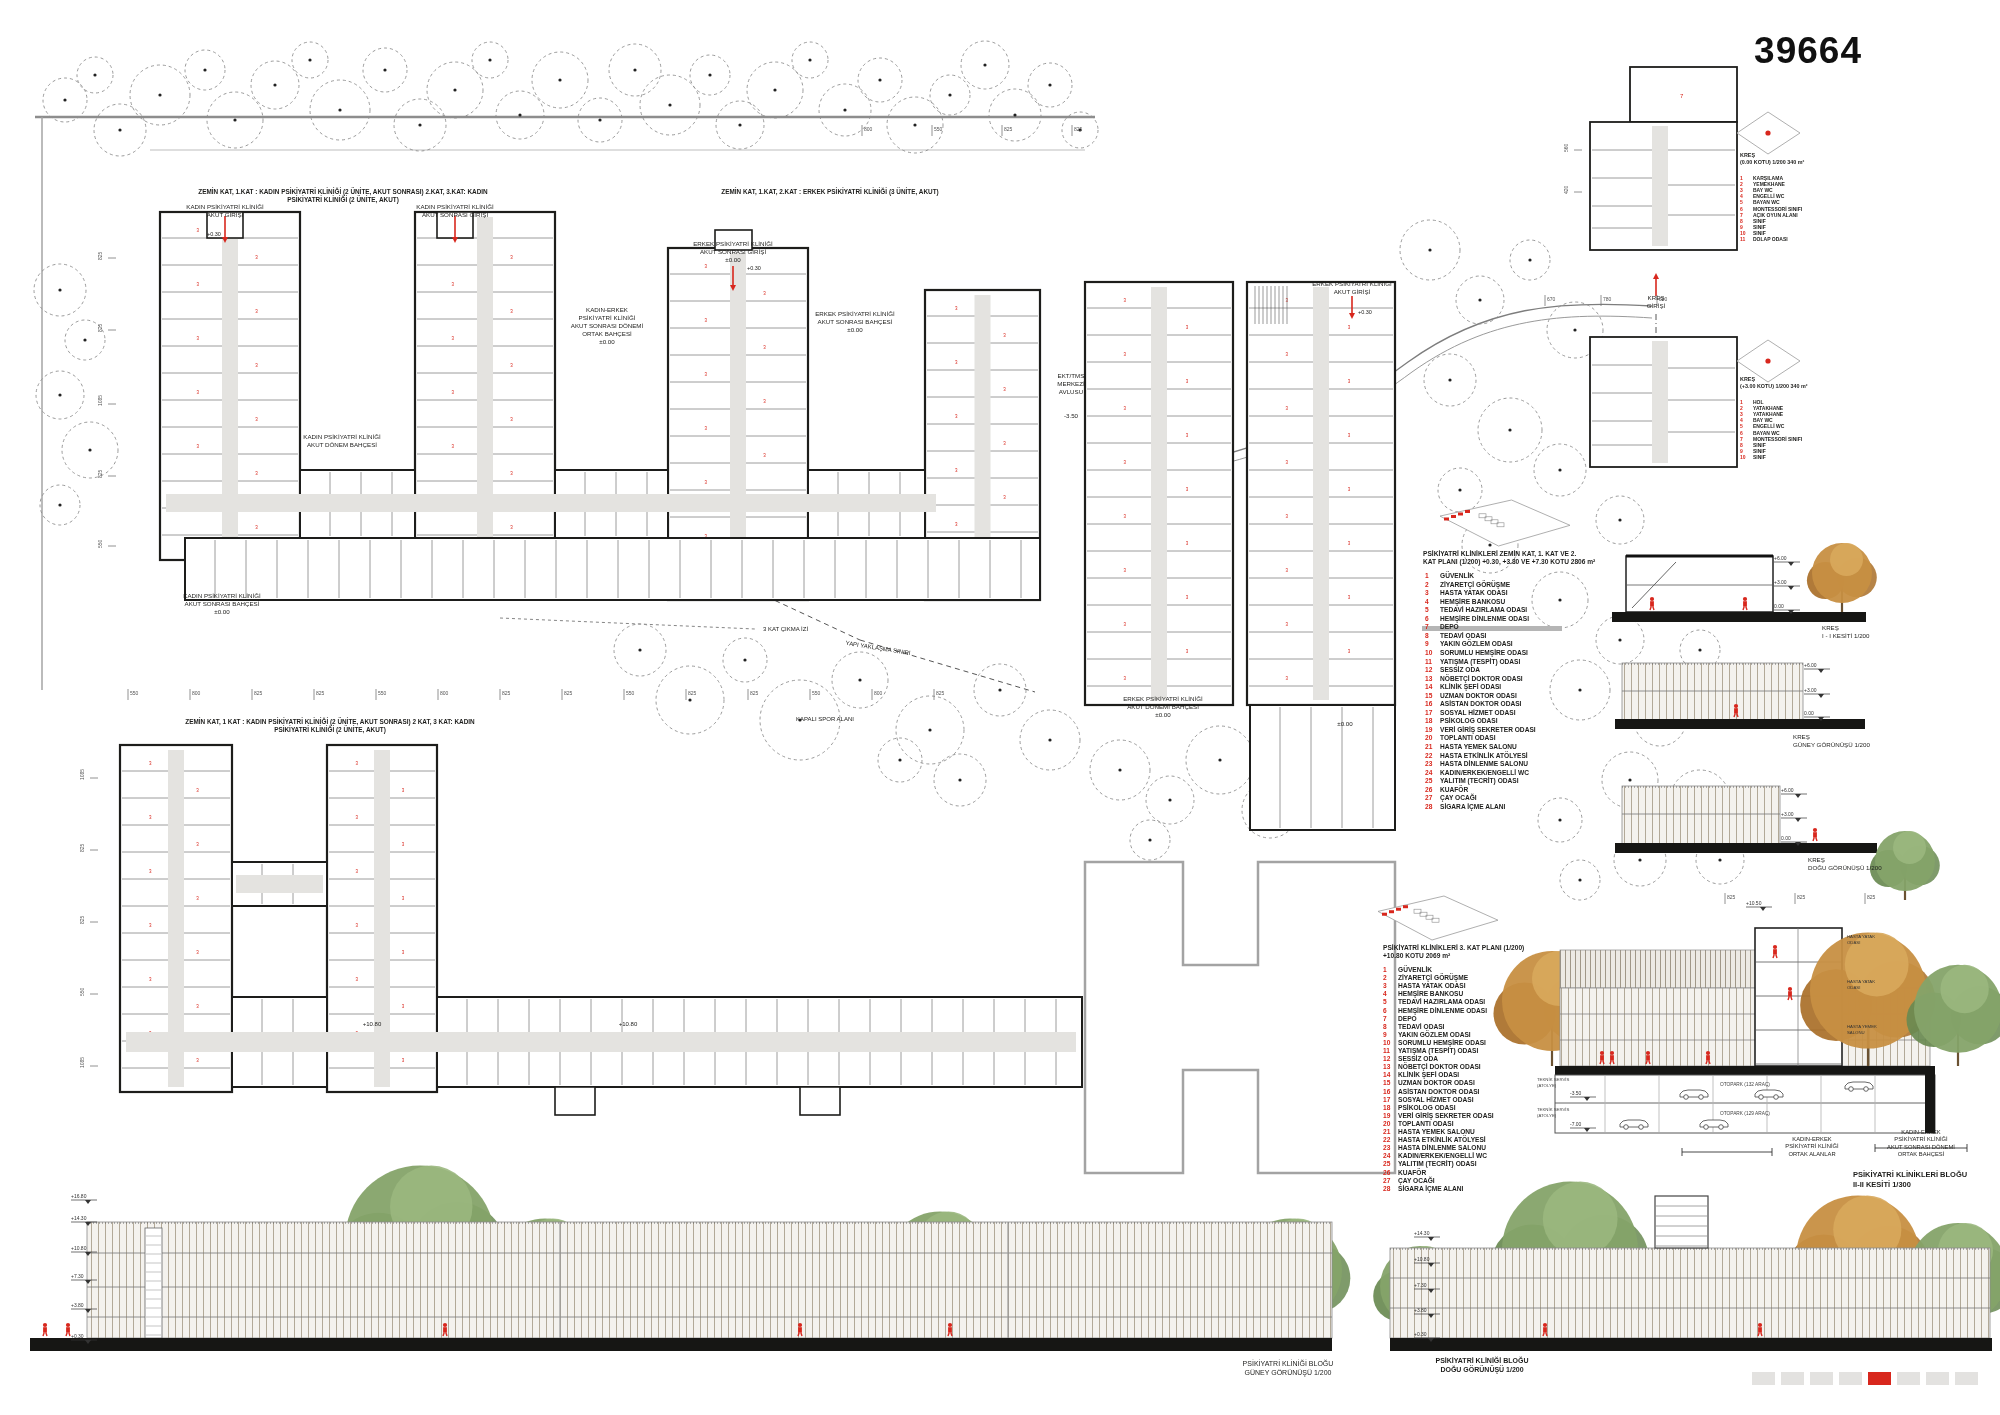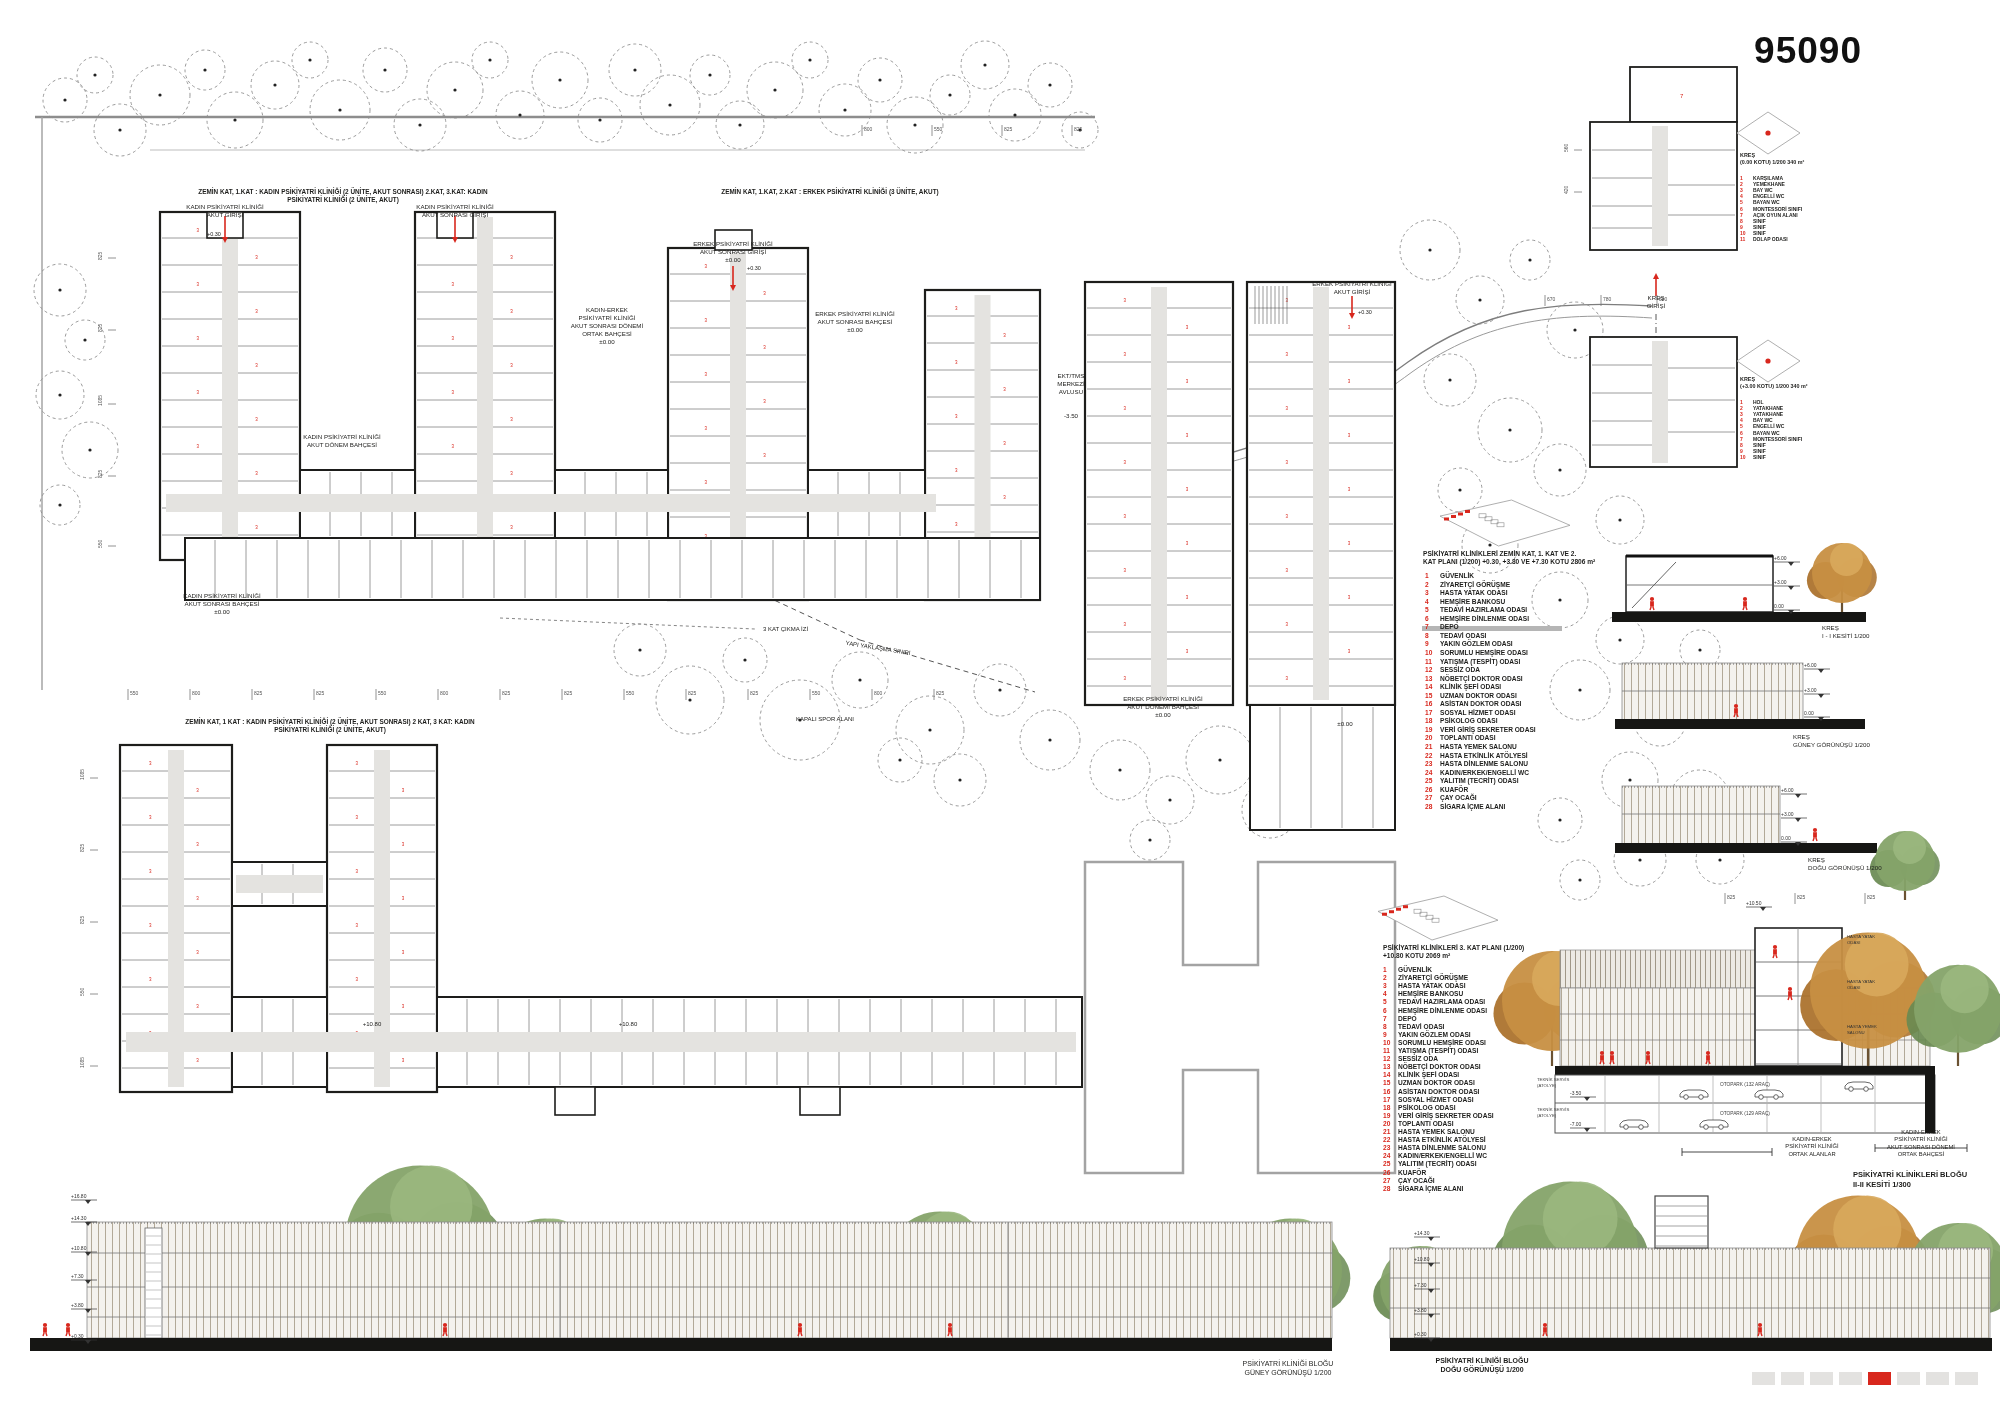--- a/index.html
+++ b/index.html
@@ -1081,21 +1081,21 @@
       <text x="1570" y="1095" font-size="5" fill="#333" font-family="Liberation Sans,sans-serif">-3.50</text>
       <line x1="1570" y1="1097" x2="1596" y2="1097" stroke="#333" stroke-width="0.7"></line>
       <polygon points="1584,1097 1590,1097 1587,1101" fill="#333"></polygon>
       <text x="1570" y="1126" font-size="5" fill="#333" font-family="Liberation Sans,sans-serif">-7.00</text>
       <line x1="1570" y1="1128" x2="1596" y2="1128" stroke="#333" stroke-width="0.7"></line>
       <polygon points="1584,1128 1590,1128 1587,1132" fill="#333"></polygon>
       <text x="1746" y="905" font-size="5" fill="#333" font-family="Liberation Sans,sans-serif">+10.50</text>
       <line x1="1746" y1="907" x2="1772" y2="907" stroke="#333" stroke-width="0.7"></line>
       <polygon points="1760,907 1766,907 1763,911" fill="#333"></polygon>
     </svg>
-  <div id="board-number">95090</div>
+  <div id="board-number">39664</div>
   <div id="textlayer">
       <div class="anno center" style="font-size: 6.4px; font-weight: 700; left: 193px; top: 188px;">ZEMİN KAT, 1.KAT : KADIN PSİKİYATRİ KLİNİĞİ (2 ÜNİTE, AKUT SONRASI) 2.KAT, 3.KAT: KADIN PSİKİYATRİ KLİNİĞİ (2 ÜNİTE, AKUT)</div>
       <div class="anno center" style="font-size: 6.4px; font-weight: 700; left: 680px; top: 188px;">ZEMİN KAT, 1.KAT, 2.KAT : ERKEK PSİKİYATRİ KLİNİĞİ (3 ÜNİTE, AKUT)</div>
       <div class="anno center" style="font-size: 6.4px; font-weight: 700; left: 180px; top: 718px;">ZEMİN KAT, 1 KAT : KADIN PSİKİYATRİ KLİNİĞİ (2 ÜNİTE, AKUT SONRASI) 2 KAT, 3 KAT: KADIN PSİKİYATRİ KLİNİĞİ (2 ÜNİTE, AKUT)</div>
       <div class="anno center" style="font-size: 6.2px; font-weight: 400; left: 75px; top: 203px;">KADIN PSİKİYATRİ KLİNİĞİ
 AKUT GİRİŞİ</div>
       <div class="anno center" style="font-size: 6.2px; font-weight: 400; left: 305px; top: 203px;">KADIN PSİKİYATRİ KLİNİĞİ
 AKUT SONRASI GİRİŞİ</div>
       <div class="anno center" style="font-size: 6.2px; font-weight: 400; left: 583px; top: 240px;">ERKEK PSİKİYATRİ KLİNİĞİ
 AKUT SONRASI GİRİŞİ

